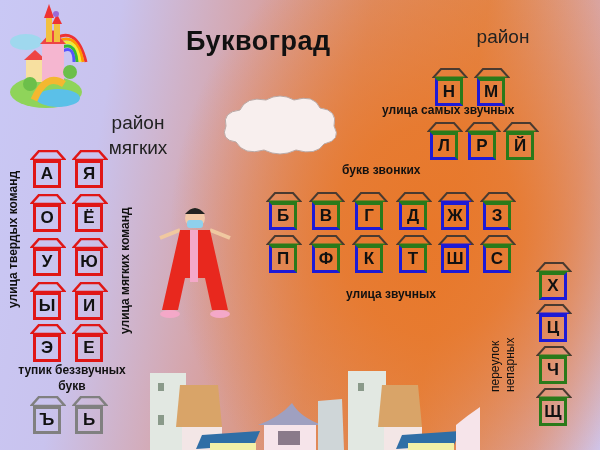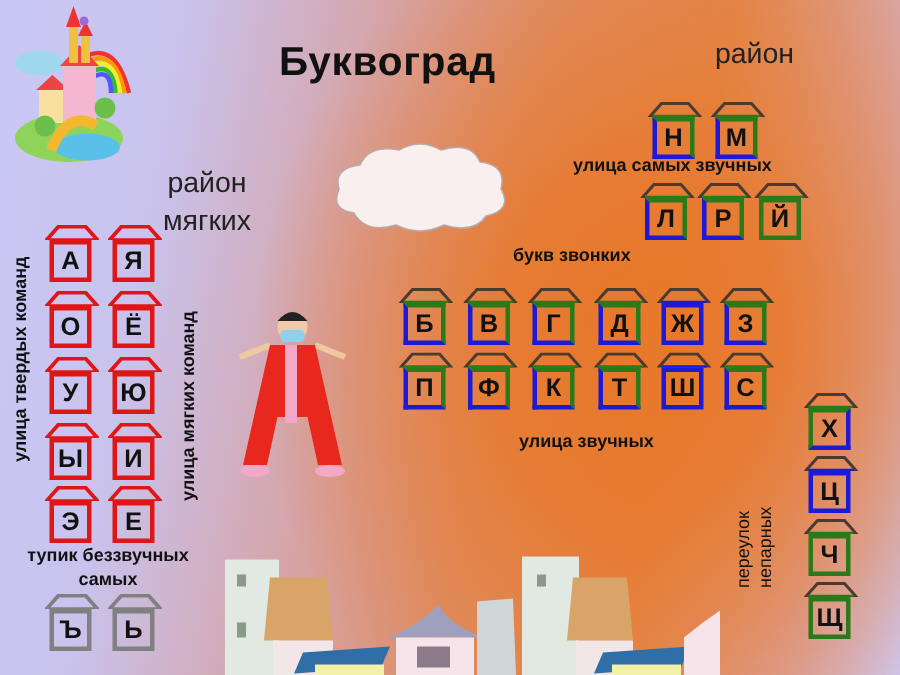--- a/index.html
+++ b/index.html
@@ -135,21 +135,21 @@
   <div class="house vowel" style="left:72px;top:324px;">
     <svg class="roof" viewBox="0 0 36 10">
         <polygon points="1,10 9,1 27,1 35,10" fill="none" stroke="#e01616" stroke-width="2.5"></polygon>
       </svg>
     <div class="box">Е</div>
   </div>
 </div>
 
 <div class="abs street" style="left:4px;top:362px;width:136px;text-align:center;line-height:16px;">
   <div>тупик беззвучных</div>
-  <div>самых</div>
+  <div>букв</div>
 </div>
 <div class="house mute" style="left:30px;top:396px;">
   <svg class="roof" viewBox="0 0 36 10">
       <polygon points="1,10 9,1 27,1 35,10" fill="none" stroke="#808080" stroke-width="2.5"></polygon>
     </svg>
   <div class="box">Ъ</div>
 </div>
 <div class="house mute" style="left:72px;top:396px;">
   <svg class="roof" viewBox="0 0 36 10">
       <polygon points="1,10 9,1 27,1 35,10" fill="none" stroke="#808080" stroke-width="2.5"></polygon>

